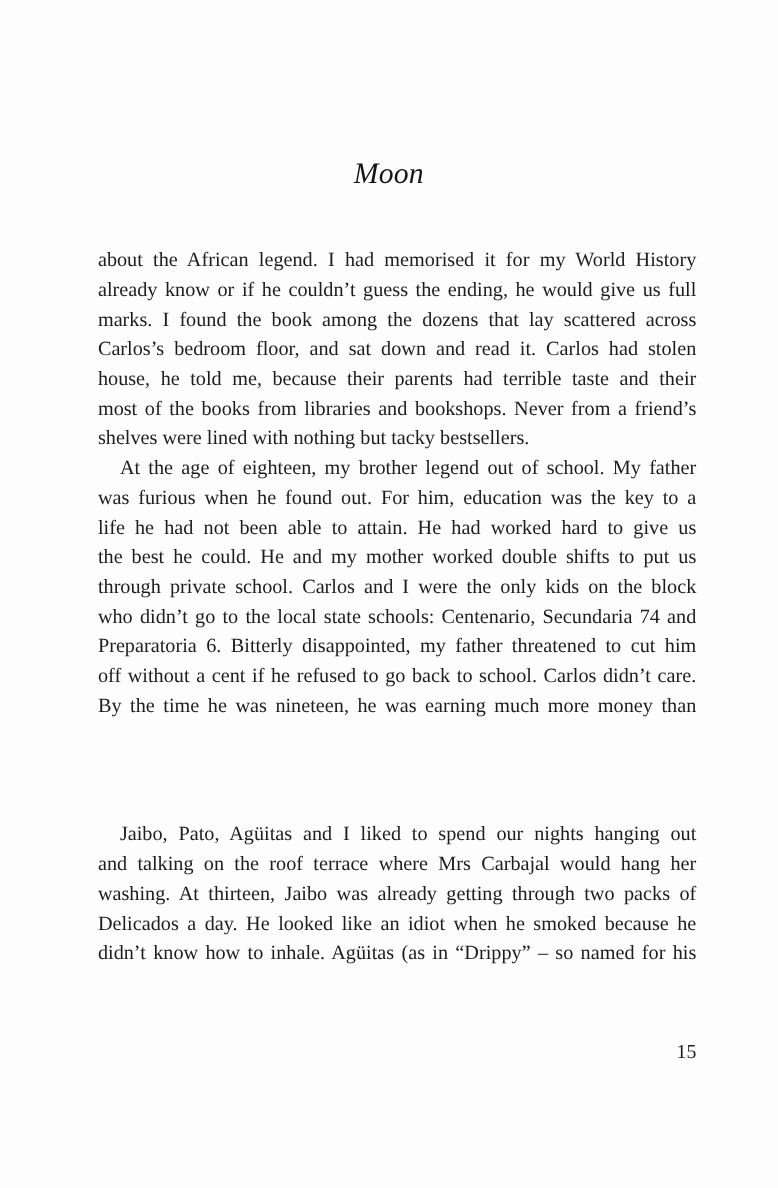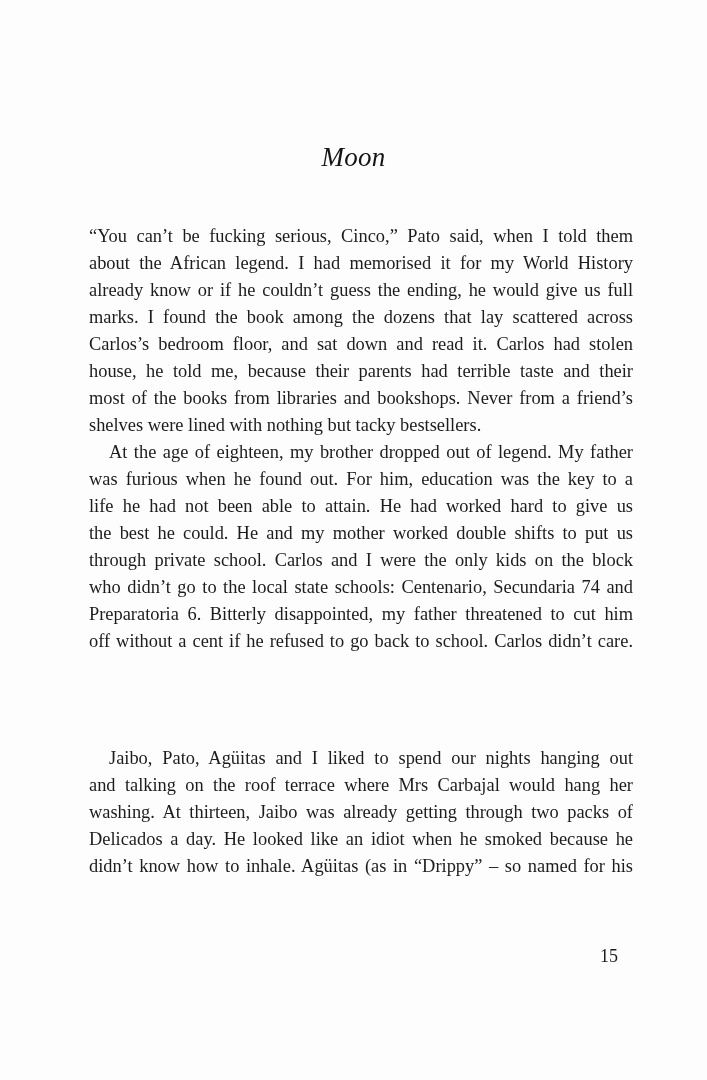--- a/index.html
+++ b/index.html
@@ -54,49 +54,49 @@
     .line.indent {
       padding-left: 20px;
     }
     .block-1 { top: 223px; }
     .block-2 { top: 745px; }
     .page-number {
       position: absolute;
       left: 600px;
       width: 33px;
       top: 945px;
-      text-align: left;
+      text-align: right;
       font-size: 18px;
       line-height: 22px;
       color: #1c1c1c;
     }
   </style>
 </head>
 <body>
 
 <div class="page">
   <div class="chapter-title">Moon</div>
 
   <div class="body-text block-1">
-      <span class="line justify">“You can’t be fucking serious, Cinco,” Pato said, when I told them</span>
       <span class="line justify">about the African legend. I had memorised it for my World History</span>
       <span class="line justify">already know or if he couldn’t guess the ending, he would give us full</span>
       <span class="line justify">marks. I found the book among the dozens that lay scattered across</span>
       <span class="line justify">Carlos’s bedroom floor, and sat down and read it. Carlos had stolen</span>
       <span class="line justify">house, he told me, because their parents had terrible taste and their</span>
       <span class="line justify">most of the books from libraries and bookshops. Never from a friend’s</span>
       <span class="line">shelves were lined with nothing but tacky bestsellers.</span>
-      <span class="line justify indent">At the age of eighteen, my brother dropped out of legend. My father</span>
+      <span class="line justify indent">At the age of eighteen, my brother legend out of school. My father</span>
       <span class="line justify">was furious when he found out. For him, education was the key to a</span>
       <span class="line justify">life he had not been able to attain. He had worked hard to give us</span>
       <span class="line justify">the best he could. He and my mother worked double shifts to put us</span>
       <span class="line justify">through private school. Carlos and I were the only kids on the block</span>
       <span class="line justify">who didn’t go to the local state schools: Centenario, Secundaria 74 and</span>
       <span class="line justify">Preparatoria 6. Bitterly disappointed, my father threatened to cut him</span>
       <span class="line justify">off without a cent if he refused to go back to school. Carlos didn’t care.</span>
+      <span class="line justify">By the time he was nineteen, he was earning much more money than</span>
     </div>
 
   <div class="body-text block-2">
       <span class="line justify indent">Jaibo, Pato, Agüitas and I liked to spend our nights hanging out</span>
       <span class="line justify">and talking on the roof terrace where Mrs Carbajal would hang her</span>
       <span class="line justify">washing. At thirteen, Jaibo was already getting through two packs of</span>
       <span class="line justify">Delicados a day. He looked like an idiot when he smoked because he</span>
       <span class="line justify">didn’t know how to inhale. Agüitas (as in “Drippy” – so named for his</span>
     </div>
 

